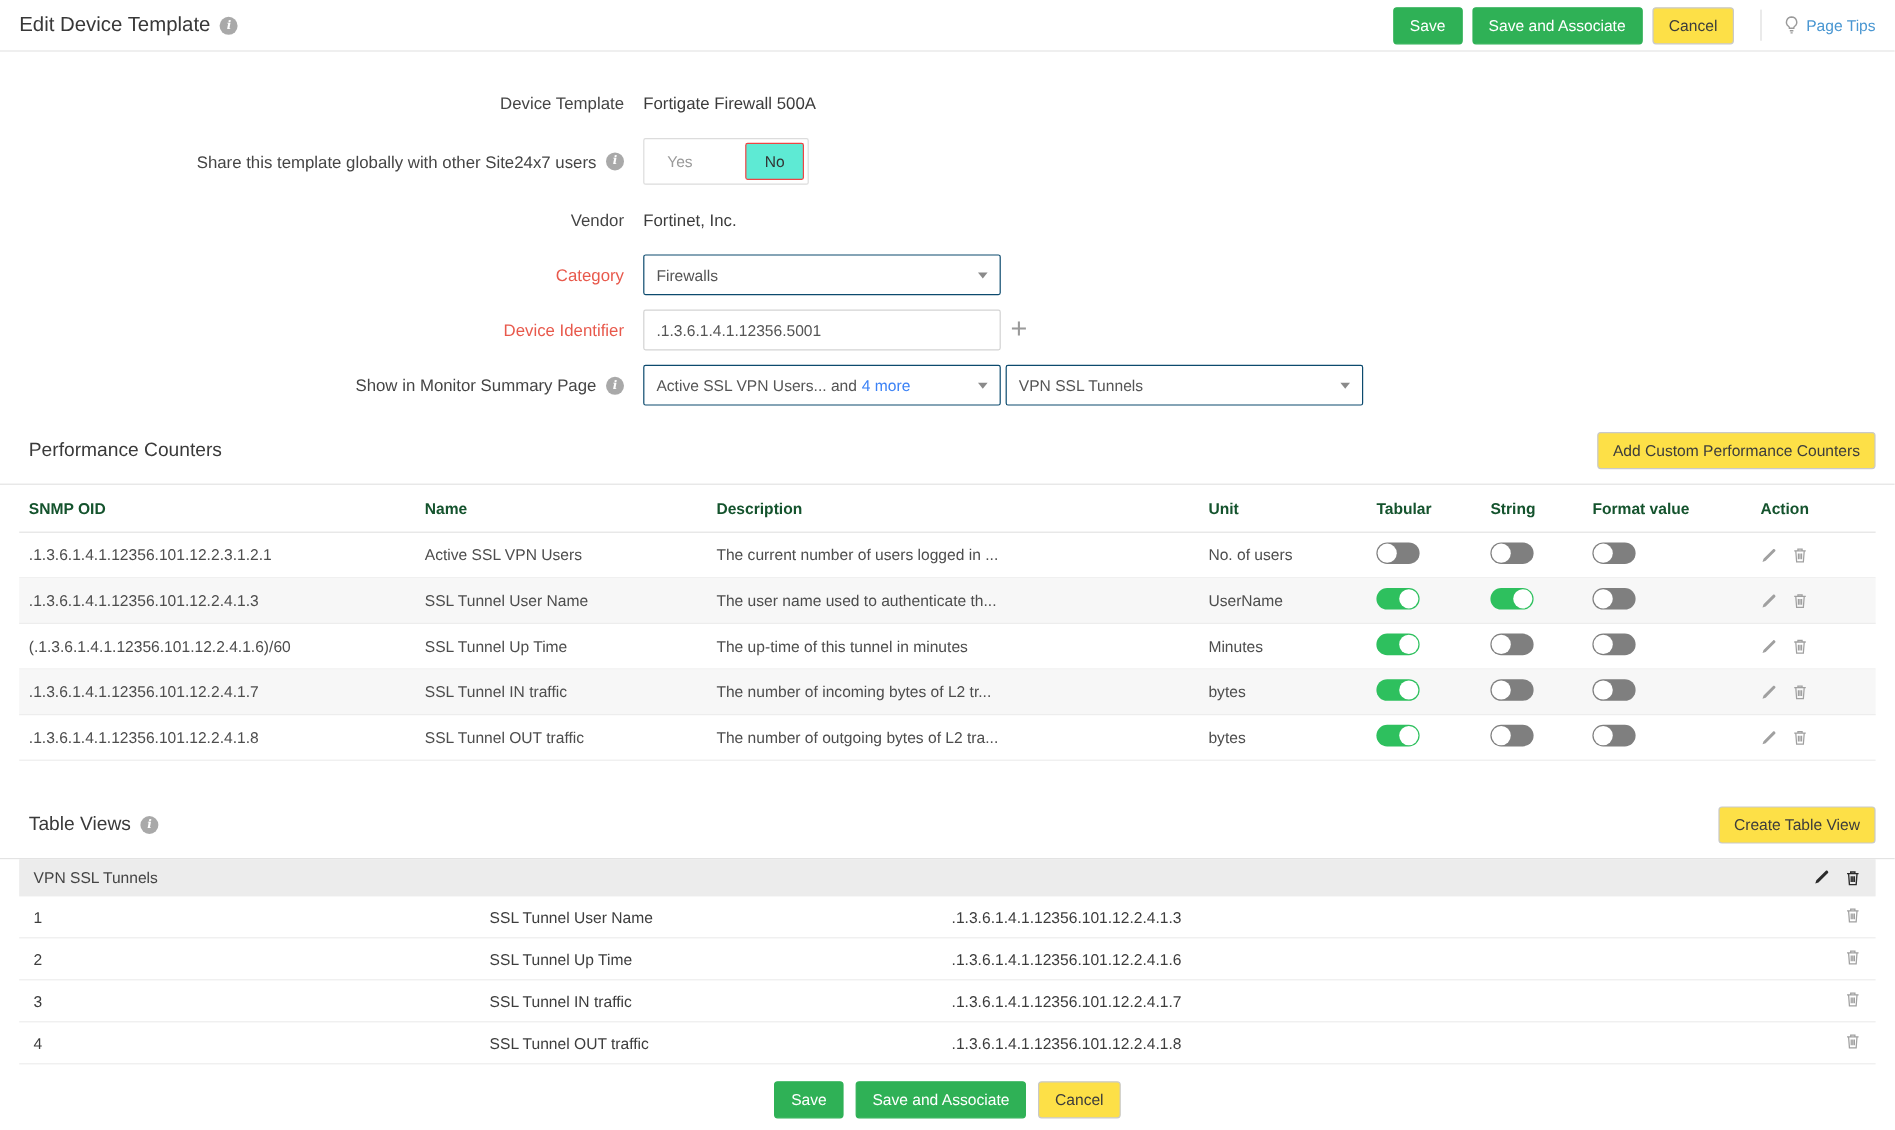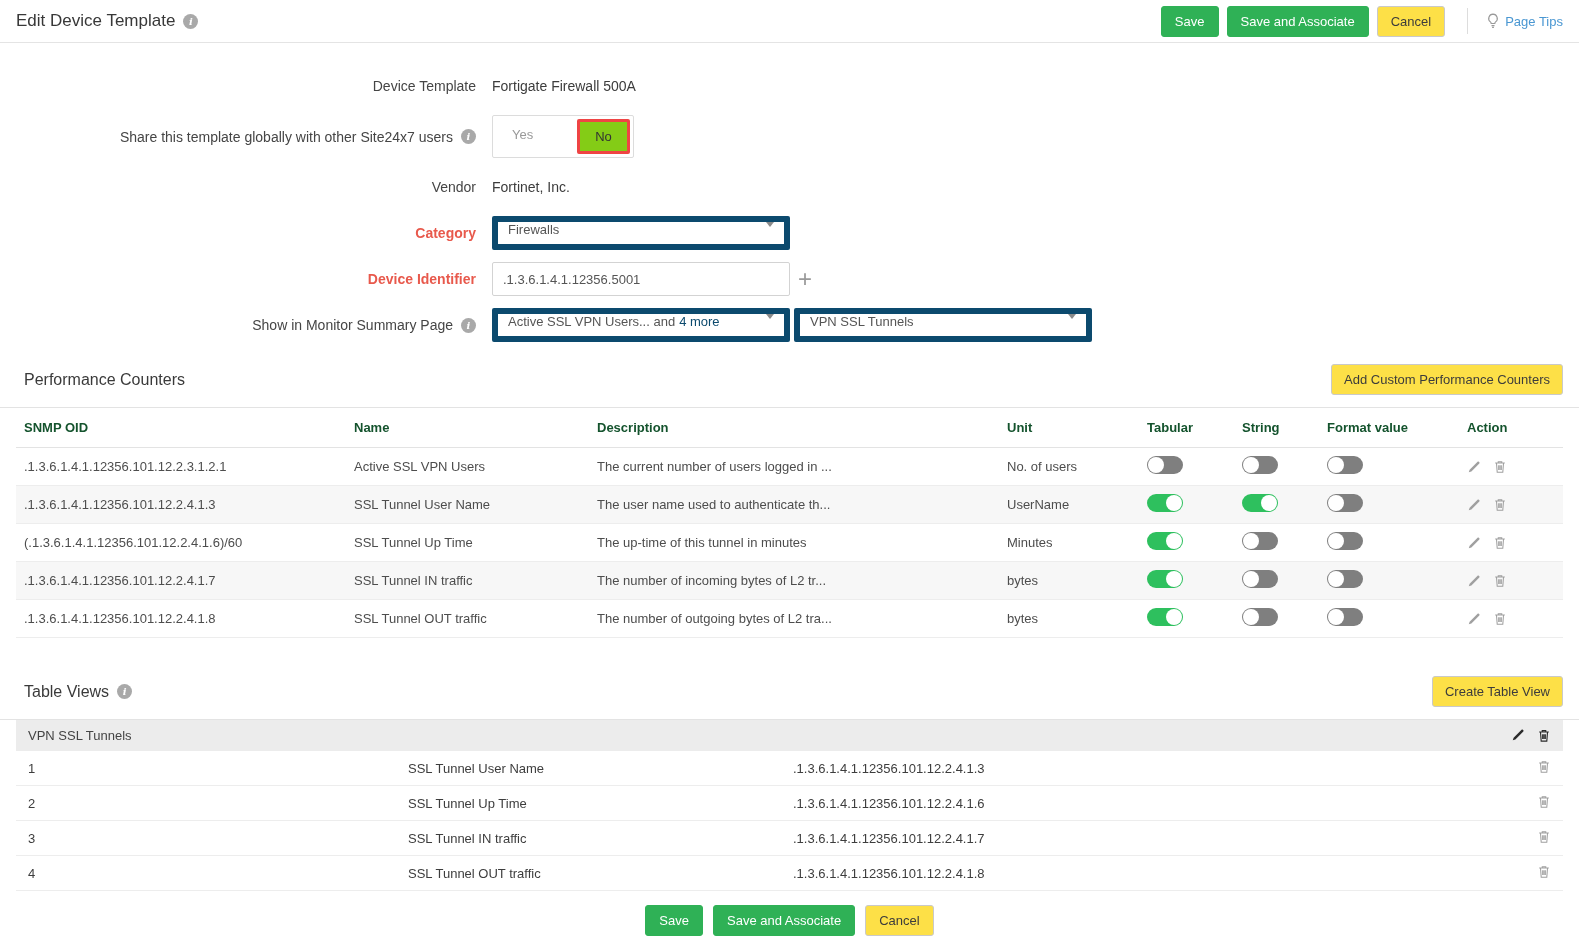--- a/index.html
+++ b/index.html
@@ -28,44 +28,44 @@
     font-family:inherit;
   }
   .btn-green { background:#2fb156; border-color:#2fb156; color:#fff; }
   .btn-gray  { background:#fde047; border-color:#c9c9c9; color:#3c3c3c; }
   .tips-divider { width:1px; height:26px; background:#ddd; margin:0 10px 0 14px; }
   .page-tips { display:flex; align-items:center; gap:5px; color:#4a97d2; font-size:13px; text-decoration:none; cursor:pointer; }
   .bulb-icon { color:#9a9a9a; display:inline-flex; }
 
   
   .form-area { padding-top:26px; }
-  .form-row { display:flex; align-items:center; min-height:34px; margin-bottom:12px; }
+  .form-row { display:flex; align-items:center; min-height:34px; margin-bottom:12px;margin-left:44px; }
   .form-label {
     width:492px; text-align:right; padding-right:16px; color:#454545; font-size:14px;
     flex:none; display:flex; justify-content:flex-end; align-items:center;
   }
-  .form-label.required { color:#e8594c;font-weight:bold; }
+  .form-label.required { color:#e8594c; }
   .form-value { font-size:14px; color:#3c3c3c; }
   .seg-group {
     display:inline-flex; border:1px solid #dcdcdc; background:#fff; padding:3px; border-radius:2px;gap:28px;
   }
   .seg { padding:7px 15px; font-size:13px; color:#9a9a9a; cursor:pointer; border:1px solid transparent; }
-  .seg.active { background:#84cc16; border:3px solid #ef4444; color:#333; border-radius:2px; }
+  .seg.active { background:#5eead4; border:1px solid #ef4444; color:#333; border-radius:2px; }
   .select-box {
-    width:298px; height:34px; border:6px solid #0c4a6e; border-radius:2px;
-    display:flex; align-items:flex-start; padding:0 10px; font-size:13px; color:#555;
+    width:298px; height:34px; border:1px solid #0c4a6e; border-radius:2px;
+    display:flex; align-items:center; padding:0 10px; font-size:13px; color:#555;
     background:#fff; cursor:pointer;
   }
   .select-box .caret {
     margin-left:auto; width:0; height:0;
     border-left:4px solid transparent; border-right:4px solid transparent;
     border-top:5px solid #8a8a8a;
   }
   .select-box + .select-box { margin-left:4px; }
-  .link-text { color:#0c4a6e; cursor:pointer; }
+  .link-text { color:#3b82f6; cursor:pointer; }
   .text-input {
     width:298px; height:34px; border:1px solid #d3d3d3; border-radius:2px;
     padding:0 10px; font-size:13px; color:#555; font-family:inherit; outline:none;
   }
   .plus-btn { font-size:24px; color:#9a9a9a; margin-left:8px; cursor:pointer; font-weight:300; line-height:1; }
 
   
   .section-head {
     display:flex; align-items:center; padding:0 16px 12px 24px;
     border-bottom:1px solid #e3e3e3;

